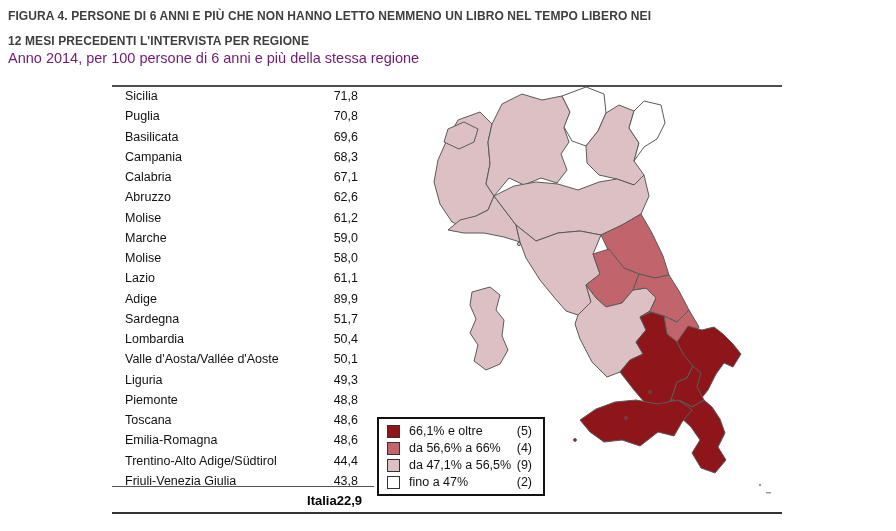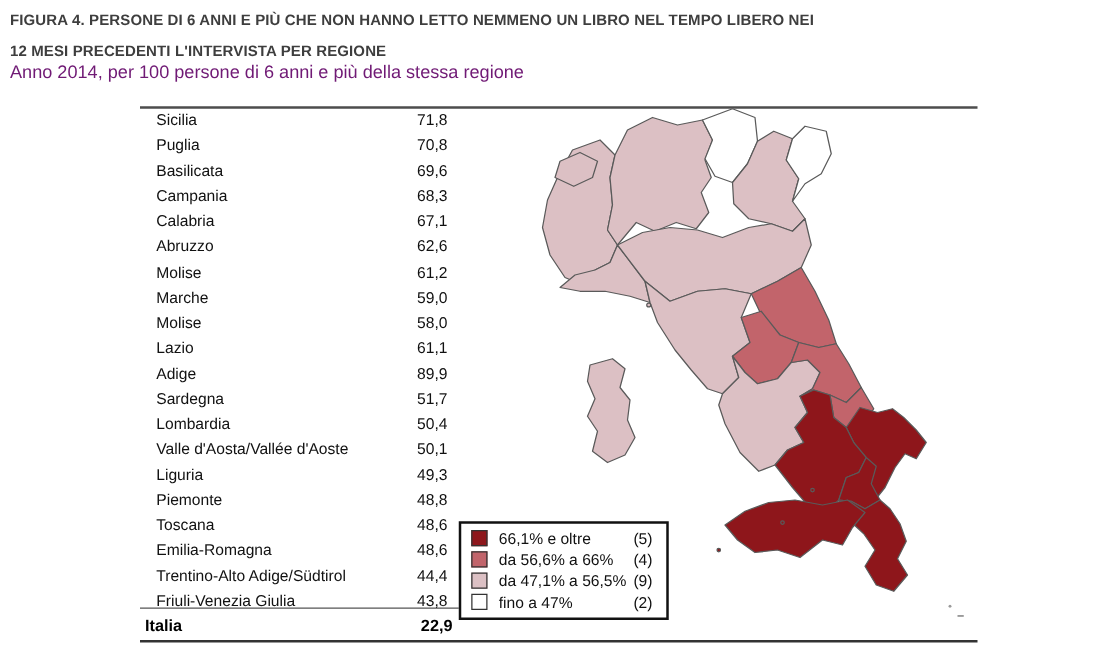--- a/index.html
+++ b/index.html
@@ -9,26 +9,26 @@
          color:#3e3e3e;line-height:25px;letter-spacing:.1px;white-space:nowrap;}
   .subtitle{position:absolute;left:8px;top:50px;font-size:14.5px;color:#701a75;white-space:nowrap;}
   .rule{position:absolute;background:#4d4d4d;}
   .rule-top{left:112px;top:85px;width:670px;height:2px;}
   .rule-mid{left:112px;top:486px;width:262px;height:1px;background:#555;}
   .rule-bottom{left:112px;top:512px;width:670px;height:2px;background:#333;}
   .rows{position:absolute;left:112px;top:86px;width:246px;text-align:center;}
   .row{display:flex;justify-content:space-between;align-items:center;height:20.26px;
        padding-left:13px;font-size:12.5px;color:#111;}
   .total-row{position:absolute;left:112px;top:488px;width:246px;display:flex;
-       justify-content:space-between;align-items:center;height:24px;padding-left:4px;
+       justify-content:flex-end;align-items:center;height:24px;padding-left:4px;
        font-size:13px;font-weight:bold;color:#000;}
   .map{position:absolute;left:430px;top:84px;z-index:1;}
-  .legend{position:absolute;left:367px;top:417px;width:168px;height:79px;
+  .legend{position:absolute;left:377px;top:417px;width:168px;height:79px;
        box-sizing:border-box;border:2px solid #111;background:#fff;z-index:5;
-       display:flex;flex-direction:column;padding:3px 11px 3px 8px;}
+       display:flex;flex-direction:column;justify-content:center;padding:3px 11px 3px 8px;}
   .lrow{display:flex;align-items:center;height:17px;font-size:12.5px;color:#111;}
   .swatch{width:13px;height:13px;box-sizing:border-box;border:1px solid #333;
        margin-right:9px;flex:0 0 13px;}
   .lcount{margin-left:auto;}
 </style>
 </head>
 <body>
 
 <div class="fig">
 

